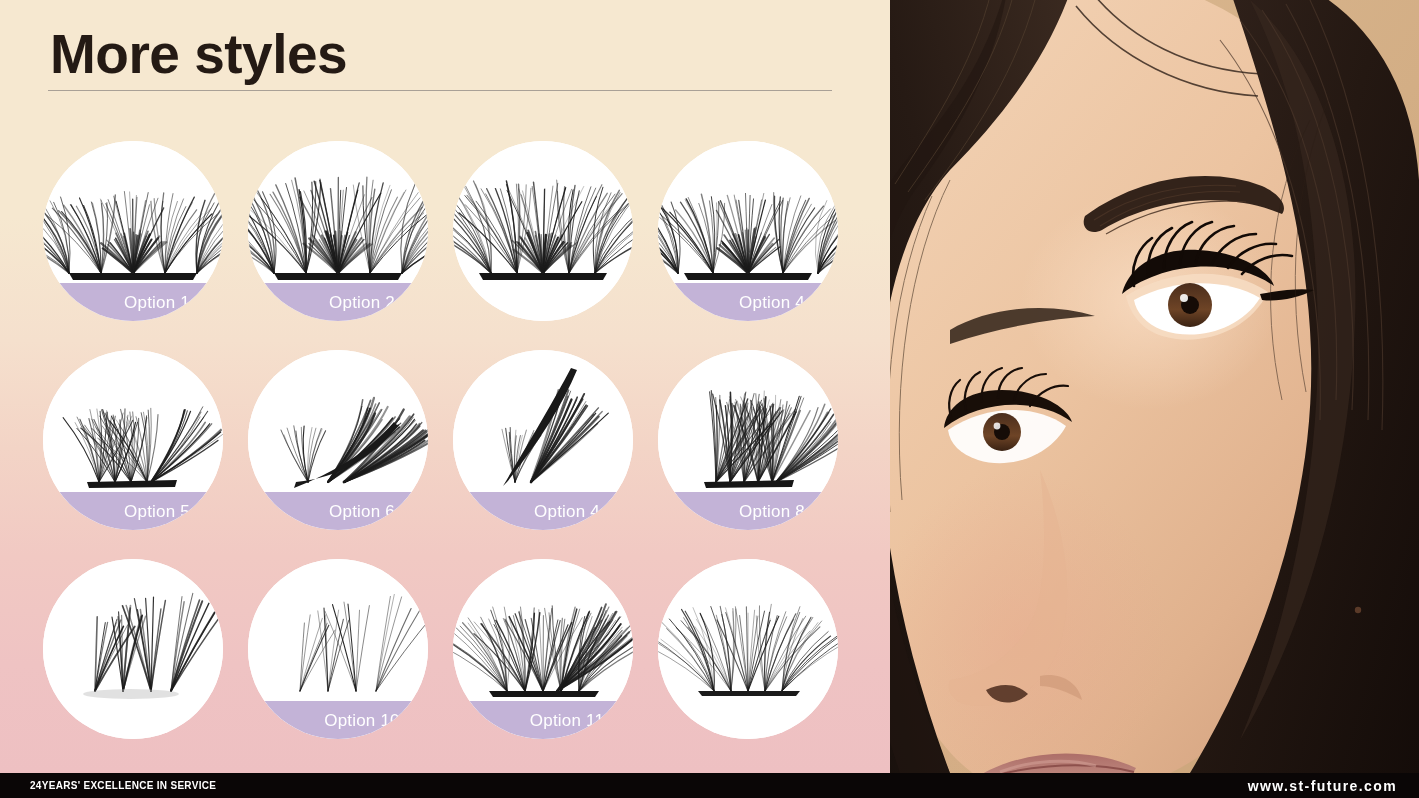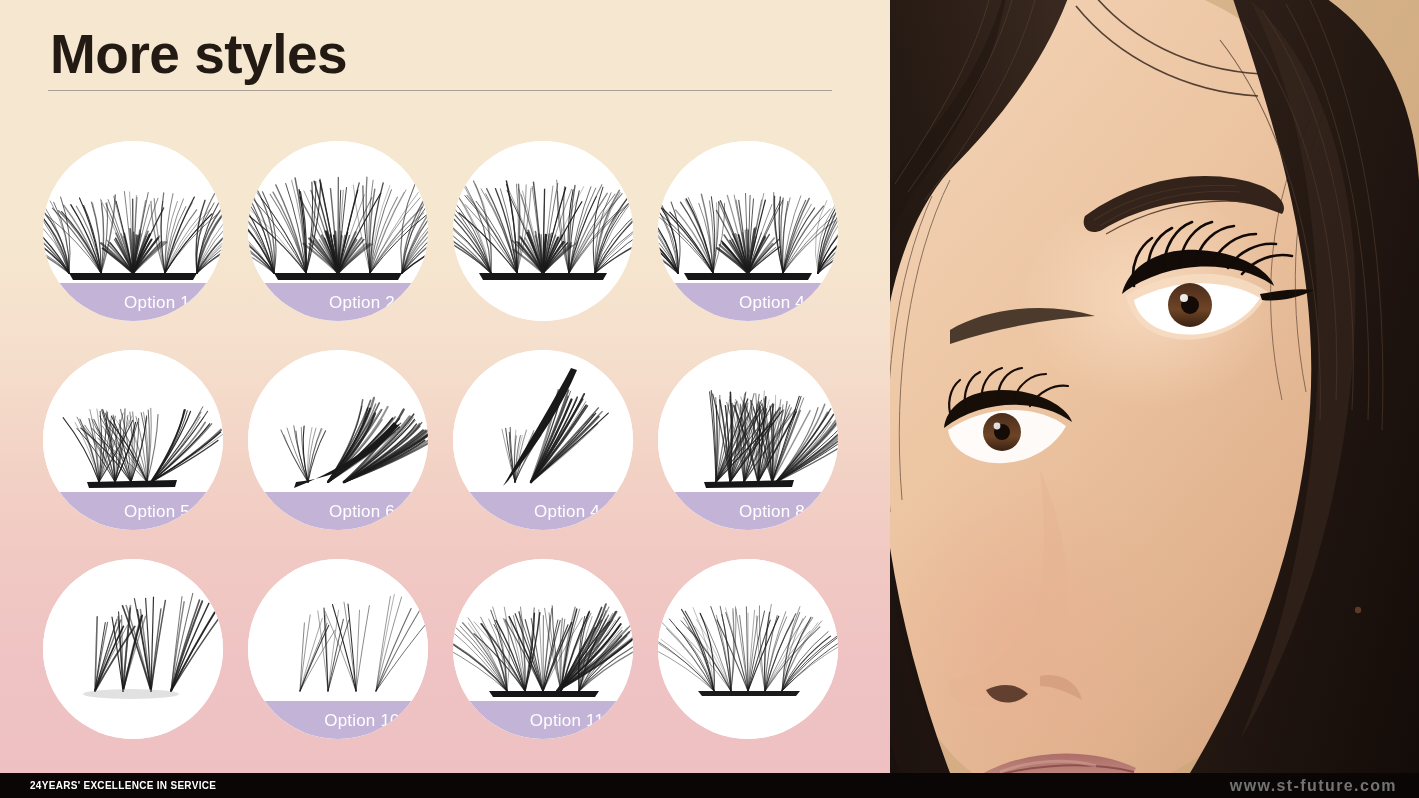--- a/index.html
+++ b/index.html
@@ -79,21 +79,21 @@
     background:#0a0606;
   }
   #footer-left {
     position:absolute; left:30px; top:0; height:25px;
     display:flex; align-items:center;
     color:#ffffff; font-size:10px; font-weight:bold; letter-spacing:0.3px;
   }
   #footer-right {
     position:absolute; right:22px; top:0; height:25px;
     display:flex; align-items:center;
-    color:#737373; font-size:16px; font-weight:bold; letter-spacing:1.4px;
+    color:#ffffff; font-size:14px; font-weight:bold; letter-spacing:1.4px;
   }
 </style>
 </head>
 <body>
 
 <div id="slide">
 
   <div id="left-panel">
 
     <div id="page-title">More styles</div>

